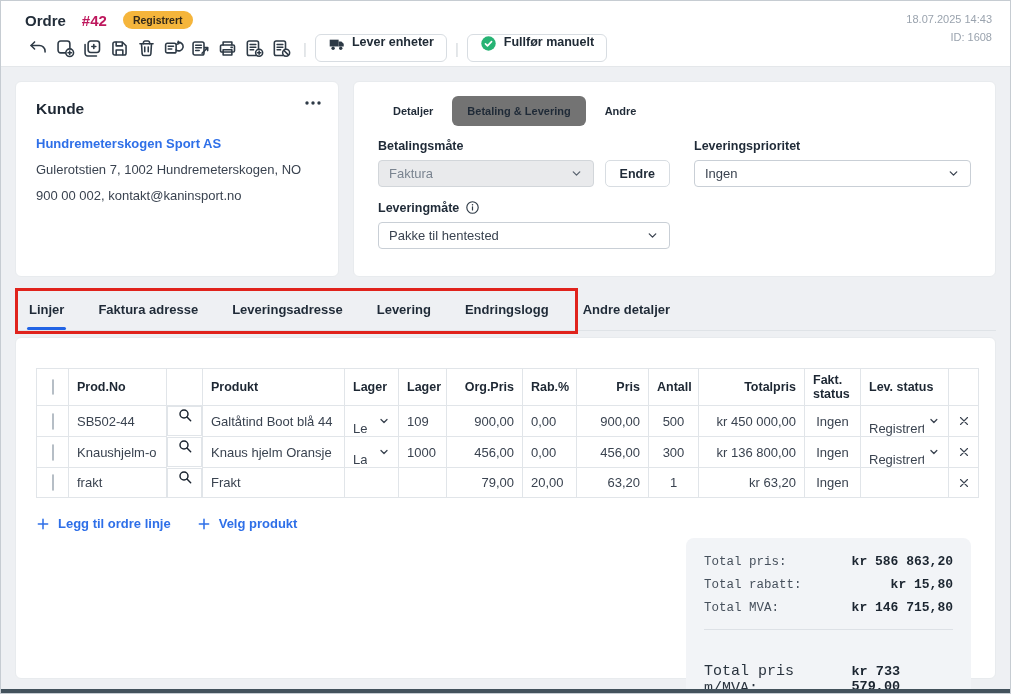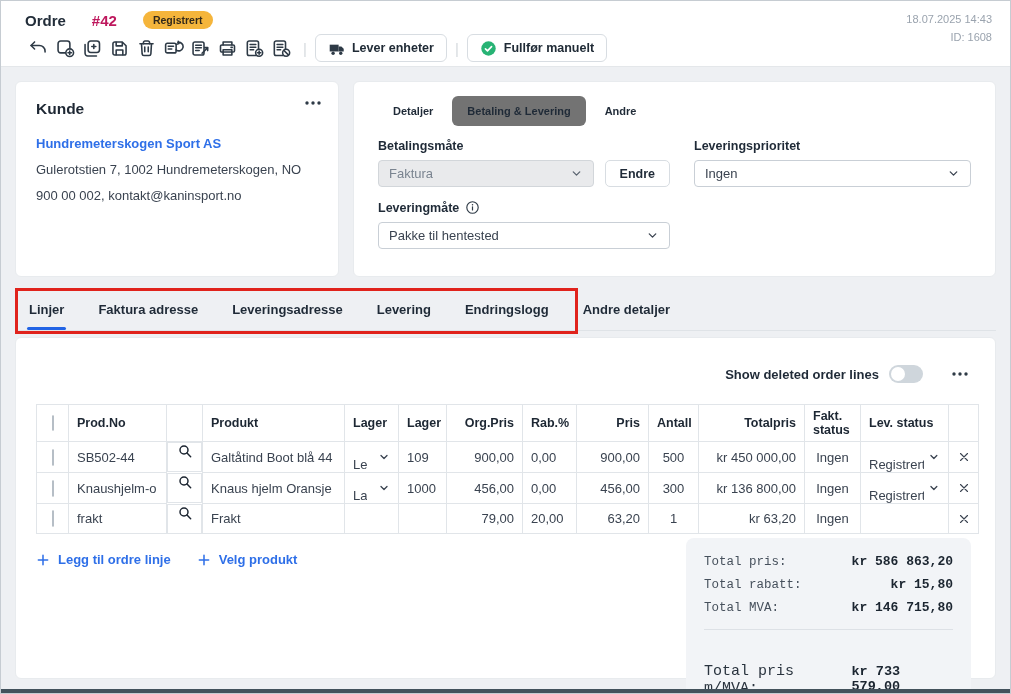--- a/index.html
+++ b/index.html
@@ -9,29 +9,29 @@
     background:#eef0f3;
     border:1px solid #c6ccd2;
     position:relative;
     overflow:hidden;
     color:#2c3540;
   }
   svg { display:block; }
 
   
   .topbar { background:#fff; height:66px; border-bottom:1px solid #e4e7ea; padding:8px 16px 0 24px; position:relative; }
-  .title-row { display:flex; align-items:center; gap:26px; height:22px; }
+  .title-row { display:flex; align-items:center; gap:16px; height:22px; }
   .page-title { font-size:15px; font-weight:700; color:#222d39; }
   .order-no { color:#be185d; font-weight:700; font-size:15px; }
   .badge { background:#f5b53b; color:#33291a; font-size:10.5px; font-weight:700; padding:3px 10px; border-radius:10px; }
   .top-meta { position:absolute; right:18px; top:10px; text-align:right; font-size:11px; color:#9aa3ae; line-height:1.6; }
   .toolbar { display:flex; align-items:center; margin-top:3px; }
   .tool-btn { width:27px; height:26px; display:flex; align-items:center; justify-content:center; border-radius:4px; cursor:pointer; }
   .sep { color:#d5dade; margin:0 8px; font-size:15px; }
-  .btn { display:inline-flex; align-items:center; gap:7px; border:1px solid #d8dde2; border-radius:6px; background:#fff; height:28px; padding:0 12px; font-size:12.5px; font-weight:700; color:#202b36; cursor:pointer; }
+  .btn { display:inline-flex; align-items:flex-start; gap:7px; border:1px solid #d8dde2; border-radius:6px; background:#fff; height:28px; padding:0 12px; font-size:12.5px; font-weight:700; color:#202b36; cursor:pointer; }
 
   
   .cards-row { display:flex; gap:14px; padding:14px 14px 0 14px; }
   .card { background:#fff; border-radius:6px; border:1px solid #e8ebee; }
   .customer-card { width:324px; height:196px; padding:18px 20px; position:relative; }
   .customer-title { font-size:15.5px; font-weight:700; color:#1d2733; }
   .more-dots { position:absolute; right:16px; top:18px; cursor:pointer; }
   .customer-link { color:#2e6fe8; font-size:13px; font-weight:600; margin-top:18px; display:block; text-decoration:none; }
   .customer-line { font-size:13px; color:#3a4350; margin-top:11px; }
 
@@ -269,35 +269,20 @@
   <div class="section-tab active">Linjer</div>
   <div class="section-tab">Faktura adresse</div>
   <div class="section-tab">Leveringsadresse</div>
   <div class="section-tab">Levering</div>
   <div class="section-tab">Endringslogg</div>
   <div class="section-tab">Andre detaljer</div>
 </div>
 <div class="annotation-box"></div>
 
 <div class="main-card">
-  <div class="table-controls">
-    <div class="toggle-wrap">
-      <span>Show deleted order lines</span>
-      <span class="toggle">
-          <span class="knob"></span>
-        </span>
-    </div>
-    <span class="more-dots" style="position:static;">
-      <svg width="18" height="6" viewBox="0 0 18 6">
-          <circle cx="3" cy="3" r="1.7" fill="#2e3a46"></circle>
-          <circle cx="9" cy="3" r="1.7" fill="#2e3a46"></circle>
-          <circle cx="15" cy="3" r="1.7" fill="#2e3a46"></circle>
-        </svg>
-    </span>
-  </div>
 
   <table class="lines">
     <colgroup>
       <col style="width:32px">
         <col style="width:98px">
         <col style="width:36px">
         <col style="width:142px">
       <col style="width:54px">
         <col style="width:48px">
         <col style="width:76px">

